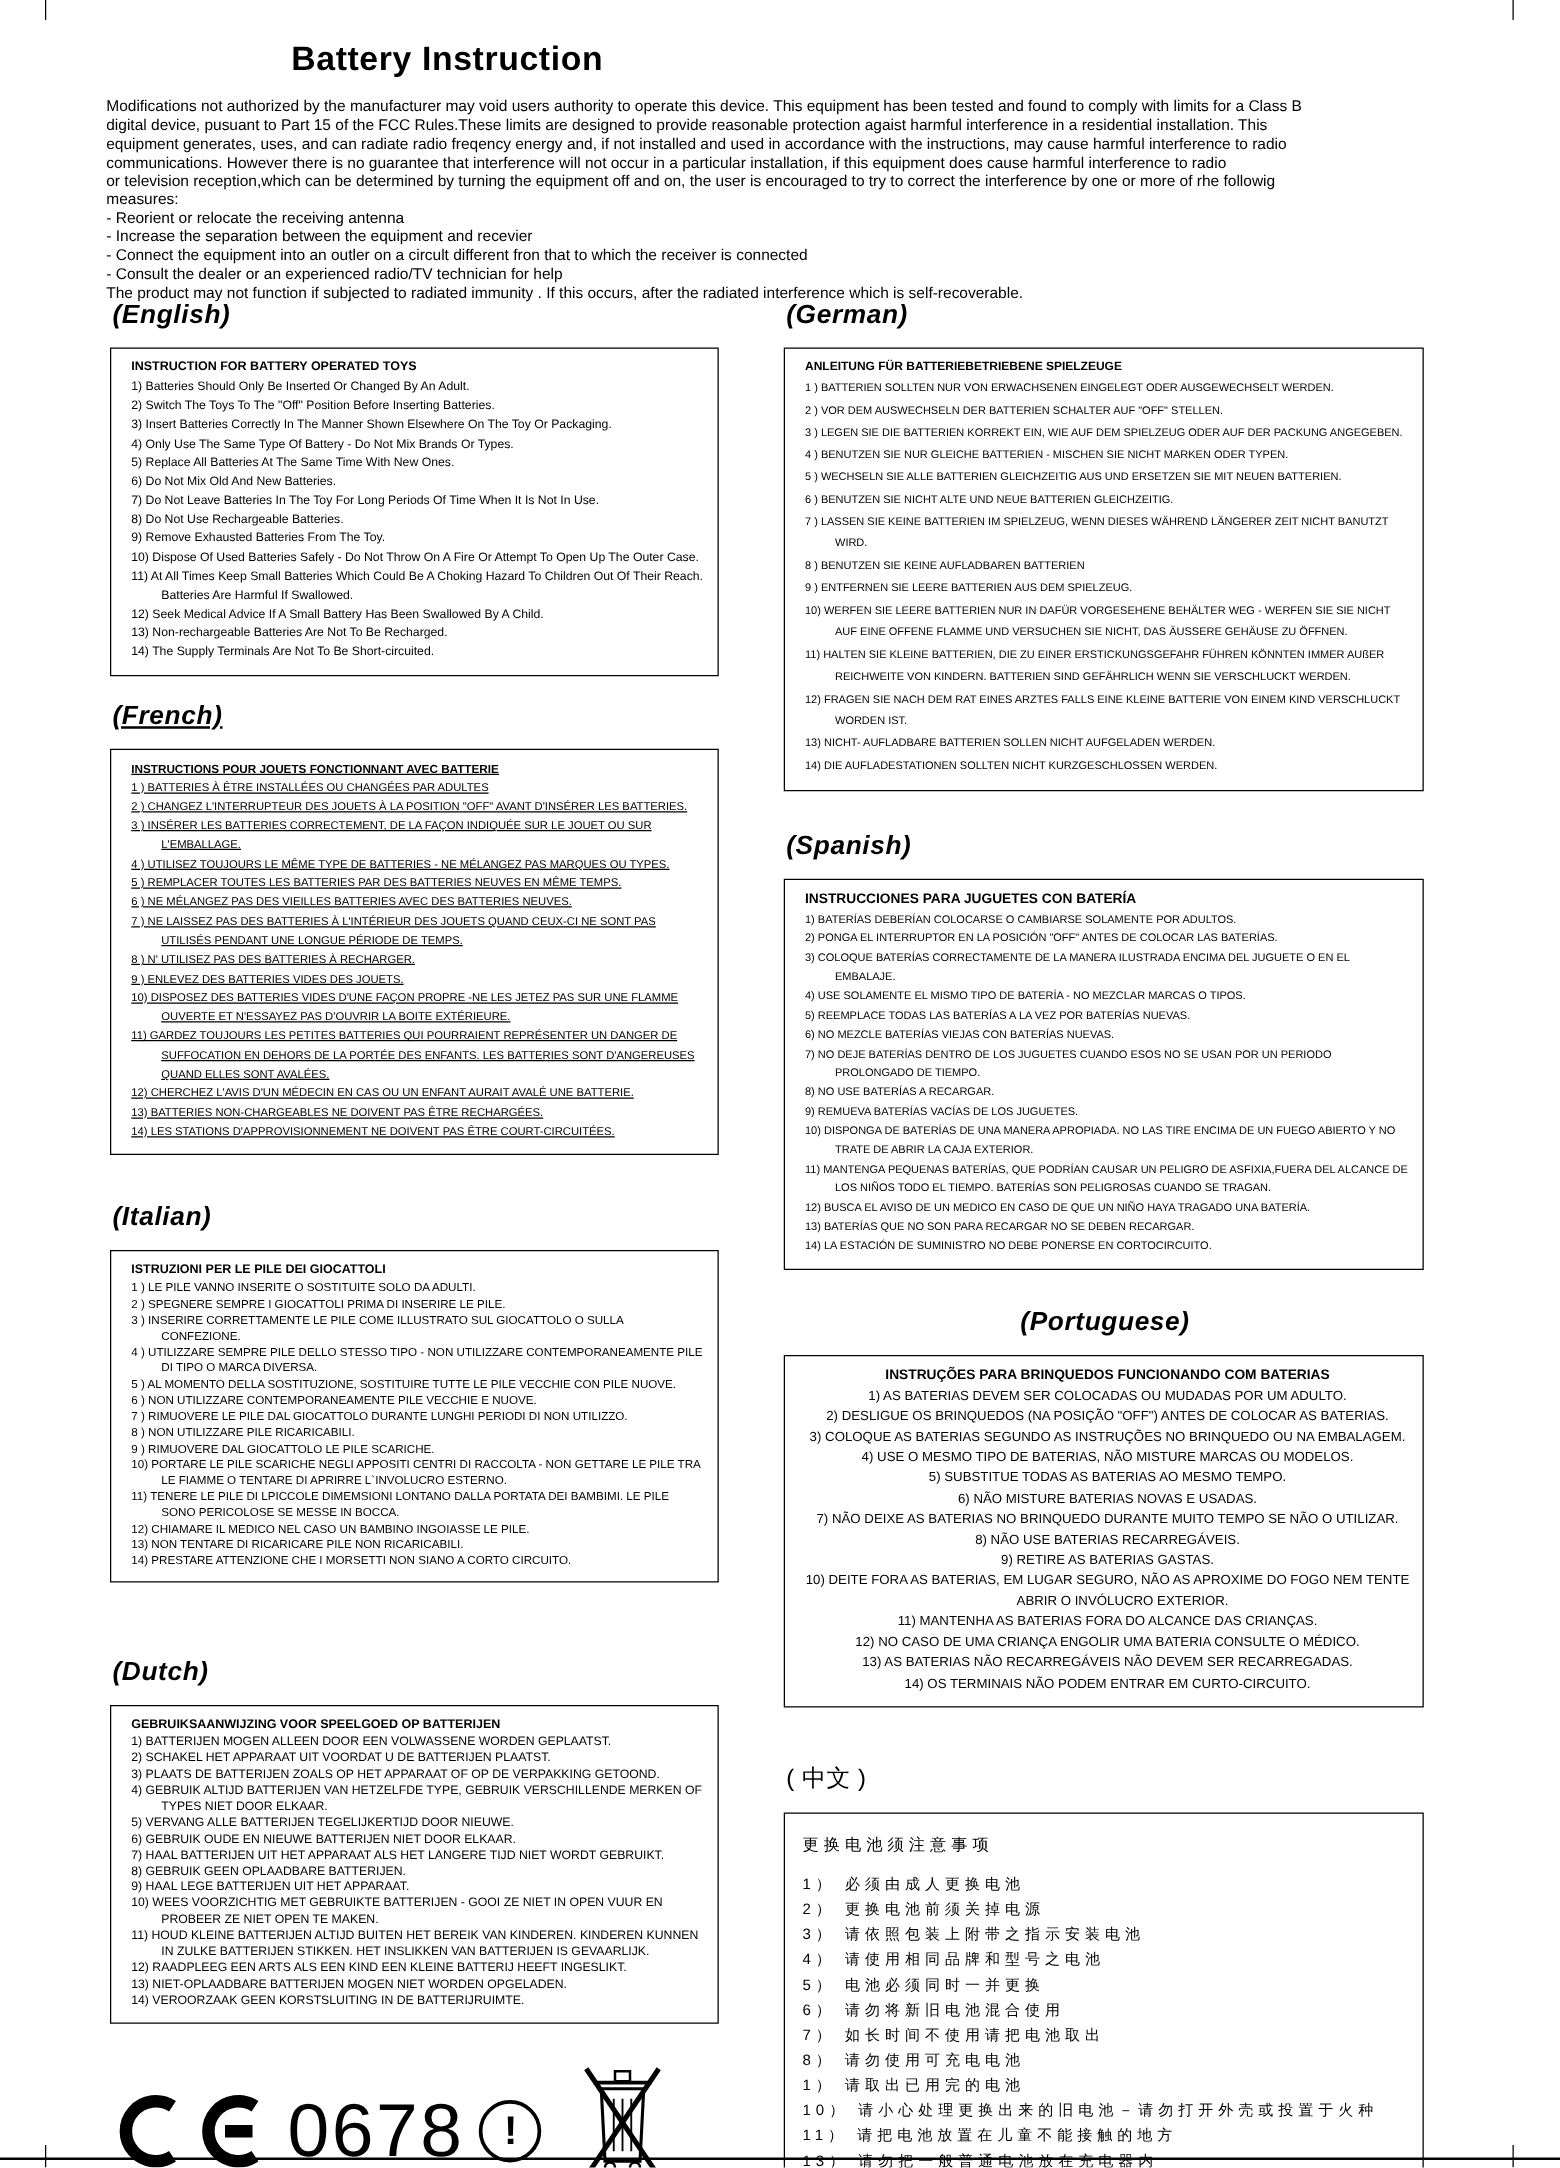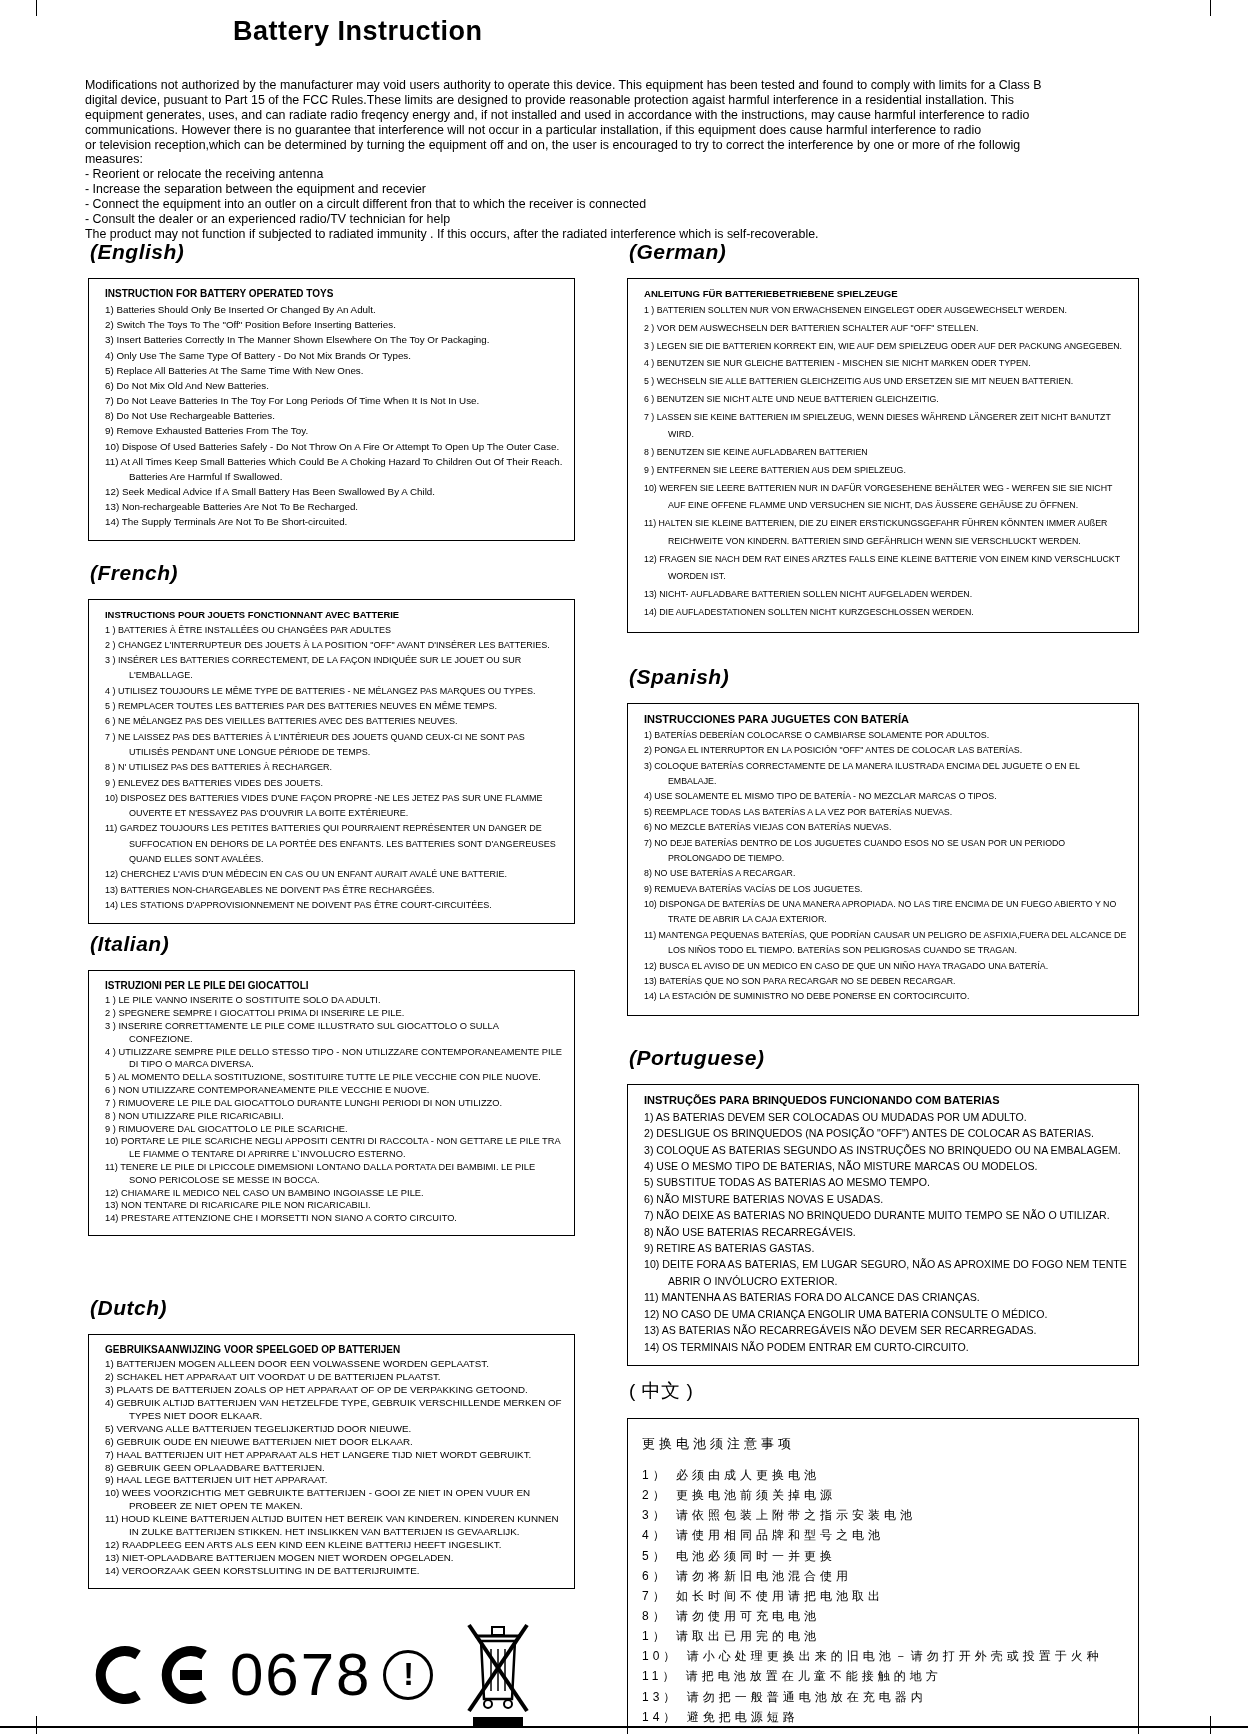--- a/index.html
+++ b/index.html
@@ -10,21 +10,21 @@
   }
   
   .mark{position:absolute;background:#000;}
   .m-tl-v{left:36px;top:0;width:1px;height:16px;}
   .m-tr-v{left:1210px;top:0;width:1px;height:16px;}
   .m-bottom{left:0;top:1726px;width:1248px;height:2px;}
   .m-bl-v{left:36px;top:1716px;width:1px;height:18px;}
   .m-br-v{left:1210px;top:1716px;width:1px;height:18px;}
 
   .page-title{
-    position:absolute;left:233px;top:16px;
+    position:absolute;left:233px;top:32px;
     font-size:27px;font-weight:bold;letter-spacing:.5px;
   }
   .intro{
     position:absolute;left:85px;top:78px;width:1090px;
     font-size:12.4px;line-height:1.2;
   }
   .col{position:absolute;top:240px;}
   .col-left{left:88px;width:487px;}
   .col-right{left:627px;width:512px;}
 
@@ -35,41 +35,41 @@
   .sec-box{
     border:1.5px solid #000;padding:9px 10px 10px 16px;
   }
   .sec-heading{font-weight:bold;margin-bottom:3px;}
   .item{padding-left:24px;text-indent:-24px;white-space:normal;}
 
   .english{margin-bottom:20px;}
   .english .sec-heading{font-size:10px;}
   .english .sec-list{font-size:9.8px;line-height:1.55;}
 
-  .french{margin-bottom:8px;}
+  .french{margin-bottom:38px;text-decoration:underline;}
   .french .sec-heading{font-size:9.4px;}
   .french .sec-list{font-size:9px;line-height:1.7;}
 
   .italian{margin-bottom:60px;}
   .italian .sec-heading{font-size:10px;}
   .italian .sec-list{font-size:9.3px;line-height:1.38;}
 
   .dutch{margin-bottom:0;}
   .dutch .sec-heading{font-size:10px;}
   .dutch .sec-list{font-size:9.8px;line-height:1.32;}
 
   .german{margin-bottom:32px;}
   .german .sec-heading{font-size:9.6px;}
   .german .sec-list{font-size:8.8px;line-height:2.02;}
 
   .spanish{margin-bottom:30px;}
   .spanish .sec-heading{font-size:11px;}
   .spanish .sec-list{font-size:8.8px;line-height:1.75;}
 
-  .portuguese{margin-bottom:12px;}
+  .portuguese{margin-bottom:44px;text-align:center;}
   .portuguese .sec-heading{font-size:11px;}
   .portuguese .sec-list{font-size:10.6px;line-height:1.55;}
 
   .chinese .sec-label{font-style:normal;font-weight:normal;font-size:19px;}
   .chinese .sec-box{padding:16px 14px;}
   .chinese .sec-heading{font-weight:normal;font-size:13px;letter-spacing:4px;margin-bottom:12px;}
   .chinese .sec-list{font-size:12px;line-height:1.68;letter-spacing:4px;}
   .chinese .item{padding-left:30px;text-indent:-30px;}
 
   .footer-row{

